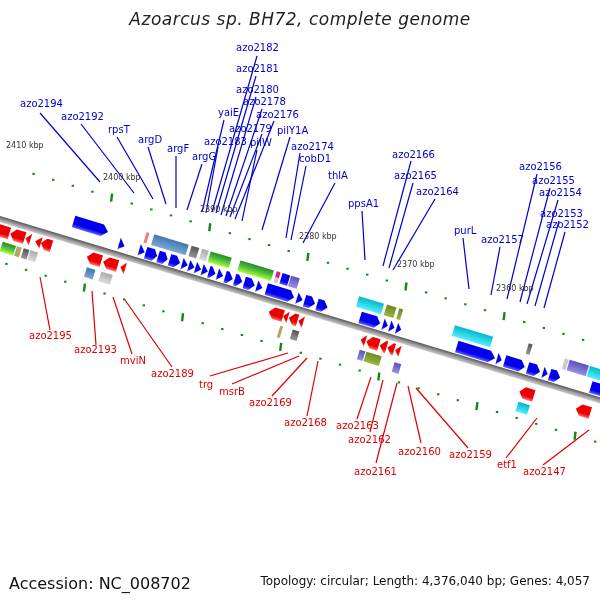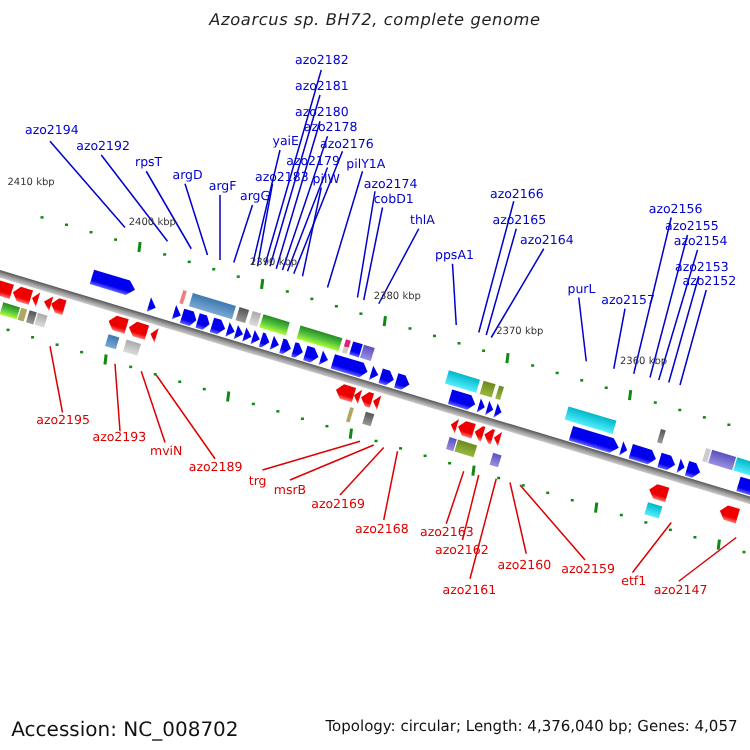--- a/index.html
+++ b/index.html
@@ -1,17 +1,17 @@
 <!DOCTYPE html>
 <html><head>
 <meta charset="utf-8">
 <style>
   html,body{margin:0;padding:0;background:#fff;}
   body{width:600px;height:600px;position:relative;overflow:hidden;font-family:"DejaVu Sans",sans-serif;}
-  #title{position:absolute;top:9px;left:0;width:600px;text-align:center;font-size:13px;font-style:italic;color:#222;letter-spacing:0.5px;}
+  #title{position:absolute;top:9px;left:0;width:600px;text-align:center;font-size:17px;font-style:italic;color:#222;letter-spacing:0.5px;}
   #footer-left{position:absolute;left:9px;top:574px;font-size:16px;color:#111;}
   #footer-right{position:absolute;right:10px;top:574px;font-size:12px;color:#111;}
   svg{position:absolute;left:0;top:0;}
   .lbl-top{font-size:10px;fill:#0000cc;}
   .lbl-bot{font-size:10px;fill:#dd0000;}
   .kbp{font-size:8px;fill:#333;}
 </style>
 </head>
 <body>
 

